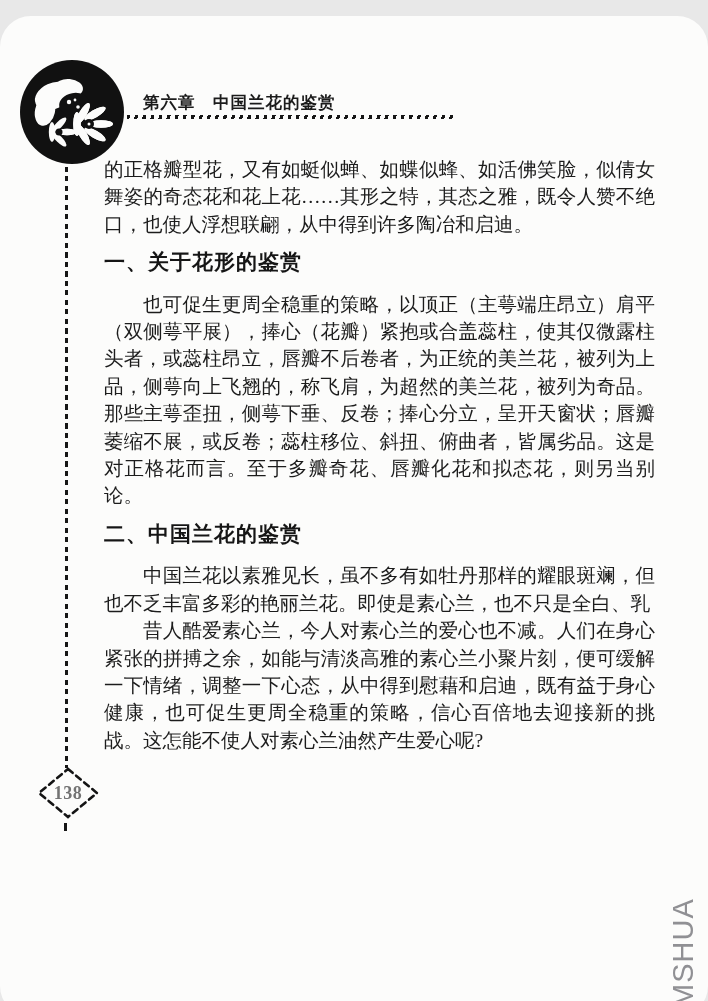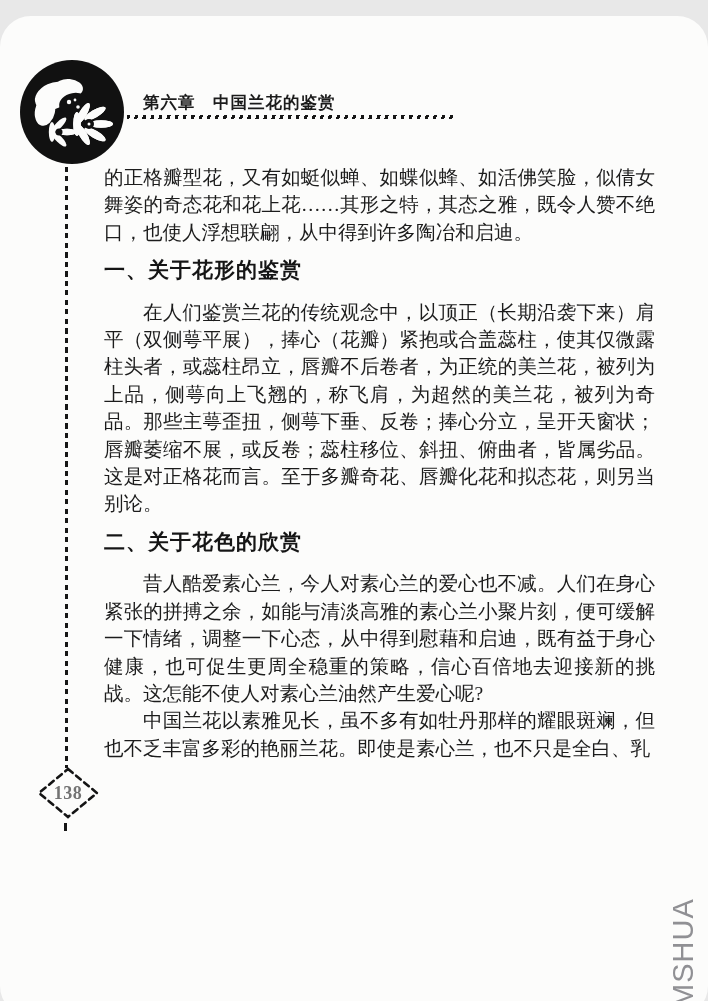--- a/index.html
+++ b/index.html
@@ -62,21 +62,21 @@
     left: 0; top: 0; width: 64px; height: 52px;
     display: flex; align-items: center; justify-content: center;
     font-size: 18px;
     font-weight: 600;
     letter-spacing: 0.5px;
     color: #737373;
   }
   
   .body {
     position: absolute;
-    left: 104px; top: 148px;
+    left: 104px; top: 140px;
     width: 551px;
     font-size: 19.5px;
     line-height: 27.4px;
     text-align: justify;
     text-justify: inter-ideograph;
   }
   .body p { margin: 0; text-indent: 2em; }
   .body p.noindent { text-indent: 0; }
   .body h2 {
     font-size: 21px;
@@ -160,21 +160,21 @@
   <div class="page-badge">
     <svg width="64" height="52" viewBox="0 0 64 52">
       <polygon points="32,2 61,26 32,50 3,26" fill="#fcfcfb" stroke="#141414" stroke-width="2.6" stroke-dasharray="6 4.5" stroke-linecap="round"></polygon>
     </svg>
     <div class="num">138</div>
   </div>
 
   <div class="body">
     <p class="noindent">的正格瓣型花，又有如蜓似蝉、如蝶似蜂、如活佛笑脸，似倩女舞姿的奇态花和花上花……其形之特，其态之雅，既令人赞不绝口，也使人浮想联翩，从中得到许多陶冶和启迪。</p>
     <h2>一、关于花形的鉴赏</h2>
-    <p>在人们鉴赏兰花的传统观念中，以顶正（长期沿袭下来）肩平（双侧萼平展），捧心（花瓣）紧抱或合盖蕊柱，使其仅微露柱头者，或蕊柱昂立，唇瓣不后卷者，为正统的美兰花，被列为上品，侧萼向上飞翘的，称飞肩，为超然的美兰花，被列为奇品。那些主萼歪扭，侧萼下垂、反卷；捧心分立，呈开天窗状；唇瓣萎缩不展，或反卷；蕊柱移位、斜扭、俯曲者，皆属劣品。这是对正格花而言。至于多瓣奇花、唇瓣化花和拟态花，则另当别论。</p>
-    <h2>二、关于花色的欣赏</h2>
+    <p>也可促生更周全稳重的策略，以顶正（主萼端庄昂立）肩平（双侧萼平展），捧心（花瓣）紧抱或合盖蕊柱，使其仅微露柱头者，或蕊柱昂立，唇瓣不后卷者，为正统的美兰花，被列为上品，侧萼向上飞翘的，称飞肩，为超然的美兰花，被列为奇品。那些主萼歪扭，侧萼下垂、反卷；捧心分立，呈开天窗状；唇瓣萎缩不展，或反卷；蕊柱移位、斜扭、俯曲者，皆属劣品。这是对正格花而言。至于多瓣奇花、唇瓣化花和拟态花，则另当别论。</p>
+    <h2>二、中国兰花的鉴赏</h2>
+    <p>中国兰花以素雅见长，虽不多有如牡丹那样的耀眼斑斓，但也不乏丰富多彩的艳丽兰花。即使是素心兰，也不只是全白、乳</p>
     <p>昔人酷爱素心兰，今人对素心兰的爱心也不减。人们在身心紧张的拼搏之余，如能与清淡高雅的素心兰小聚片刻，便可缓解一下情绪，调整一下心态，从中得到慰藉和启迪，既有益于身心健康，也可促生更周全稳重的策略，信心百倍地去迎接新的挑战。这怎能不使人对素心兰油然产生爱心呢?</p>
-    <p>中国兰花以素雅见长，虽不多有如牡丹那样的耀眼斑斓，但也不乏丰富多彩的艳丽兰花。即使是素心兰，也不只是全白、乳</p>
   </div>
 
   <div class="watermark">MSHUA</div>
 
 </div>
 
 </body></html>

